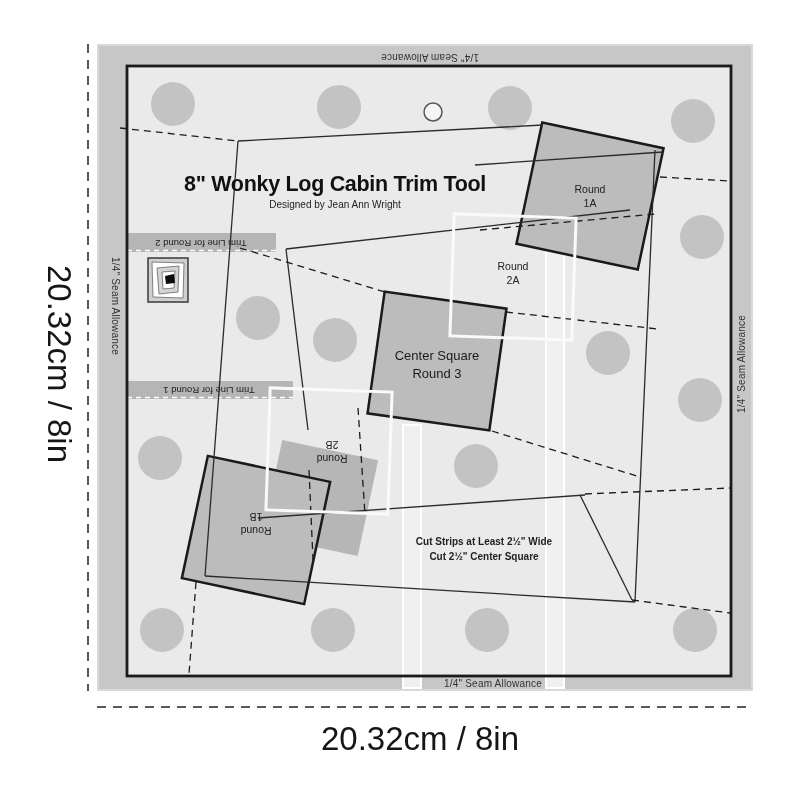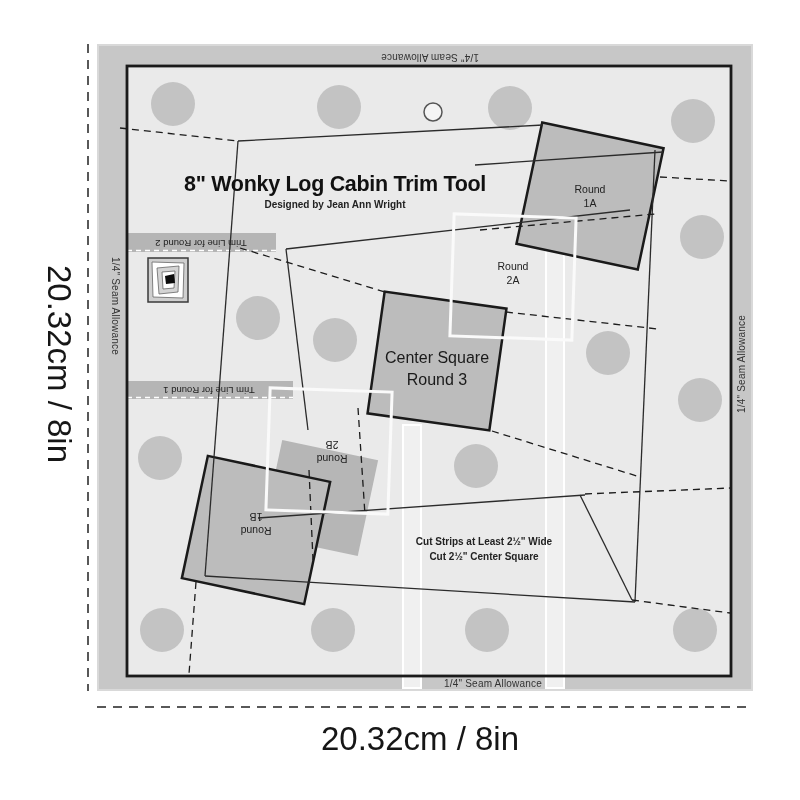--- a/index.html
+++ b/index.html
@@ -12,25 +12,25 @@
     background:#c7c7c7; border:2px solid #d9d9d9; box-sizing:border-box;
   }
   #surface {
     position:absolute; left:127px; top:66px; width:604px; height:610px;
     background:#eaeaea;
   }
   svg.overlay { position:absolute; left:0; top:0; width:800px; height:800px; }
   .t { position:absolute; color:#1b1b1b; text-align:center; line-height:1.25; }
   .ml { white-space:pre-line; }
   .title { font-size:21.5px; font-weight:bold; letter-spacing:-0.3px; color:#111; }
-  .designer { font-size:10px; font-weight:bold; color:#222; }
+  .designer { font-size:10px; font-weight:normal; color:#222; }
   .seam { font-size:10px; color:#333; letter-spacing:0.2px; }
   .trim { font-size:9.5px; color:#222; }
   .region { font-size:10.5px; line-height:1.3; color:#222; }
-  .region-big { font-size:16px; line-height:1.35; color:#1a1a1a; }
+  .region-big { font-size:13px; line-height:1.35; color:#1a1a1a; }
   .instr { font-size:10px; font-weight:bold; line-height:1.5; color:#222; }
   .dim { font-size:33px; color:#161616; }
   .rot180 { transform:rotate(180deg); }
   .rot90  { transform:rotate(90deg); }
   .rot270 { transform:rotate(-90deg); }
 </style>
 </head>
 <body>
 
 <div id="canvas">

